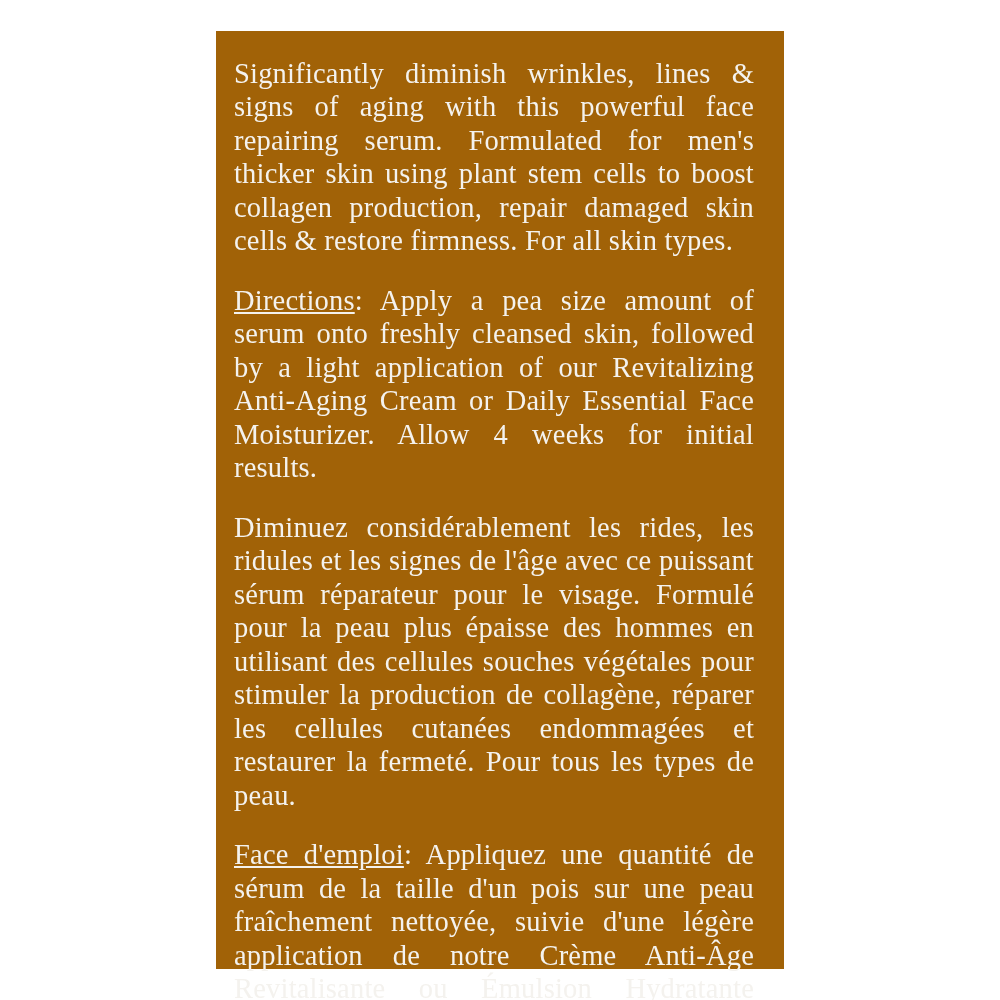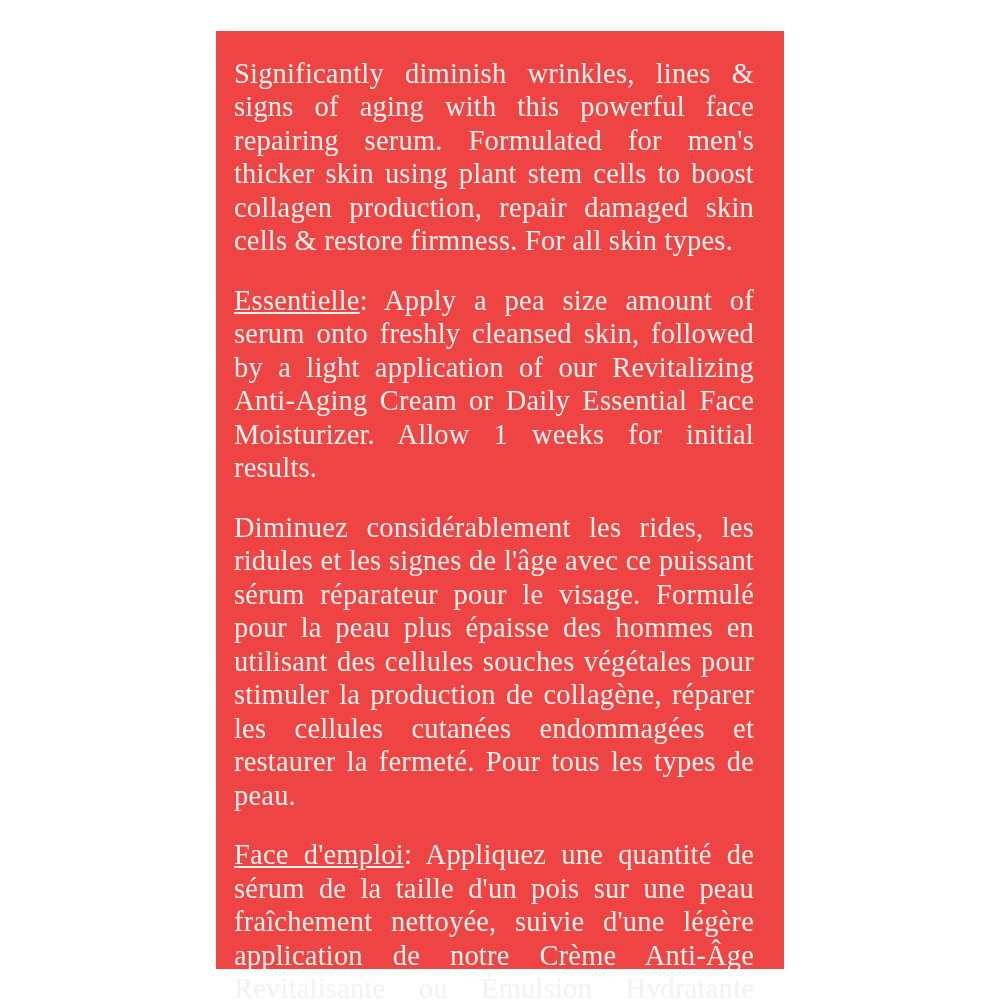--- a/index.html
+++ b/index.html
@@ -18,21 +18,21 @@
     height: 1000px;
     background: #ffffff;
     overflow: hidden;
   }
   .label-panel {
     position: absolute;
     left: 216px;
     top: 31px;
     width: 568px;
     height: 938px;
-    background: #ef4444;
+    background: #a16207;
     box-sizing: border-box;
     padding: 26px 30px 20px 18px;
     color: #ffffff;
   }
   .para {
     font-family: "Liberation Serif", serif;
     font-size: 28.5px;
     line-height: 1.175;
     text-align: justify;
     color: #f4f2ee;
@@ -59,22 +59,22 @@
 <body>
 
 <div class="page">
   <div class="label-panel">
 
     <div class="para">
       <span class="block-inner">Significantly diminish wrinkles, lines &amp; signs of aging with this powerful face repairing serum. Formulated for men's thicker skin using plant stem cells to boost collagen production, repair damaged skin cells &amp; restore firmness. For all skin types.</span>
     </div>
 
     <div class="para gap-big">
-      <span class="heading">Essentielle</span><span>:</span>
-      <span class="block-inner">Apply a pea size amount of serum onto freshly cleansed skin, followed by a light application of our Revitalizing Anti-Aging Cream or Daily Essential Face Moisturizer. Allow 1 weeks for initial results.</span>
+      <span class="heading">Directions</span><span>:</span>
+      <span class="block-inner">Apply a pea size amount of serum onto freshly cleansed skin, followed by a light application of our Revitalizing Anti-Aging Cream or Daily Essential Face Moisturizer. Allow 4 weeks for initial results.</span>
     </div>
 
     <div class="para gap-big">
       <span class="block-inner">Diminuez considérablement les rides, les ridules et les signes de l'âge avec ce puissant sérum réparateur pour le visage. Formulé pour la peau plus épaisse des hommes en utilisant des cellules souches végétales pour stimuler la production de collagène, réparer les cellules cutanées endommagées et restaurer la fermeté. Pour tous les types de peau.</span>
     </div>
 
     <div class="para gap-big">
       <span class="heading">Face d'emploi</span><span>:</span>
       <span class="block-inner">Appliquez une quantité de sérum de la taille d'un pois sur une peau fraîchement nettoyée, suivie d'une légère application de notre Crème Anti-Âge Revitalisante ou Émulsion Hydratante Essentielle Pour le Visage. Prévoir 2 semaines pour les résultats initiaux.</span>
     </div>

